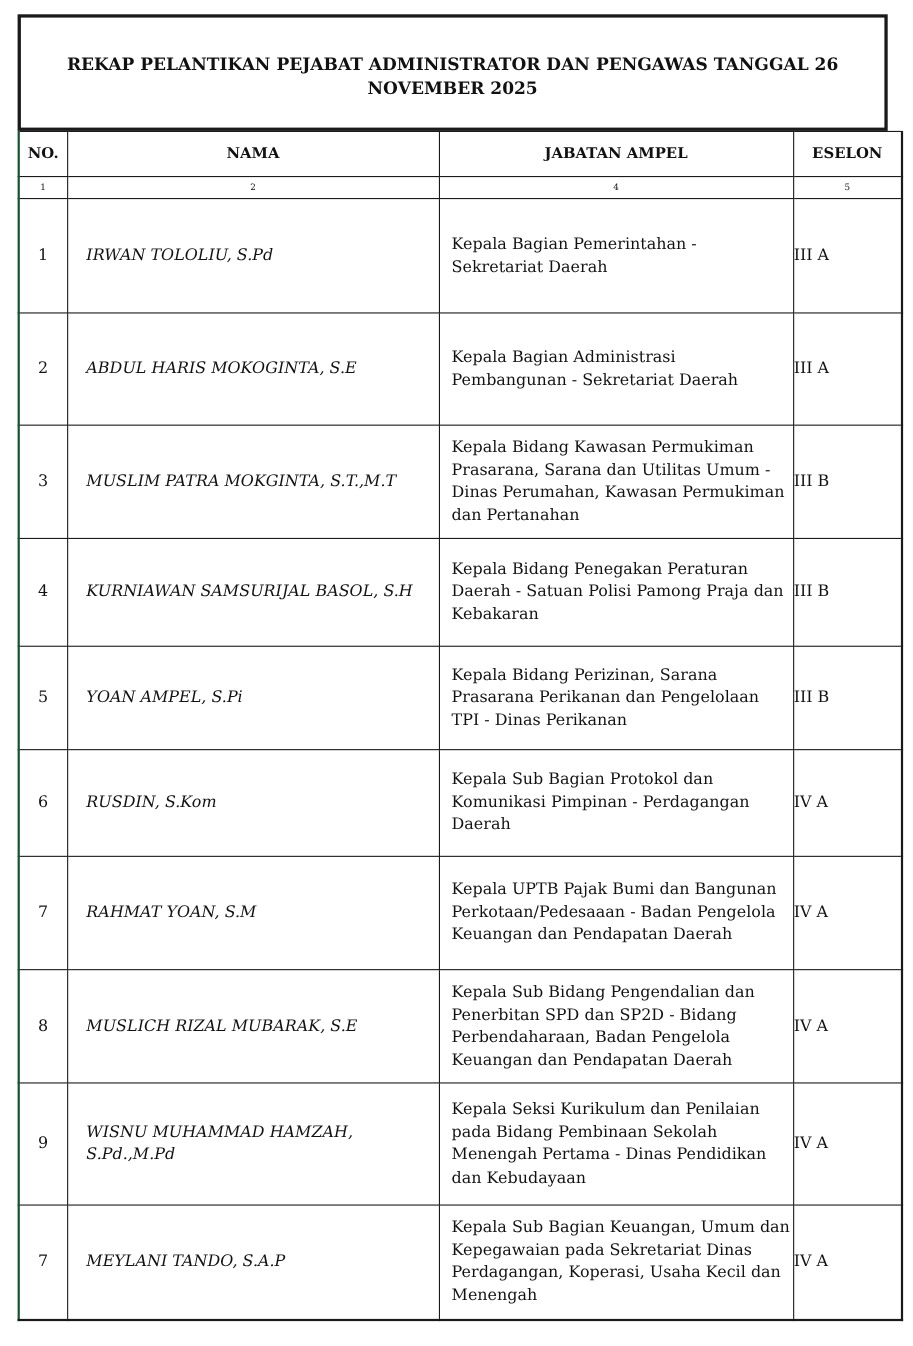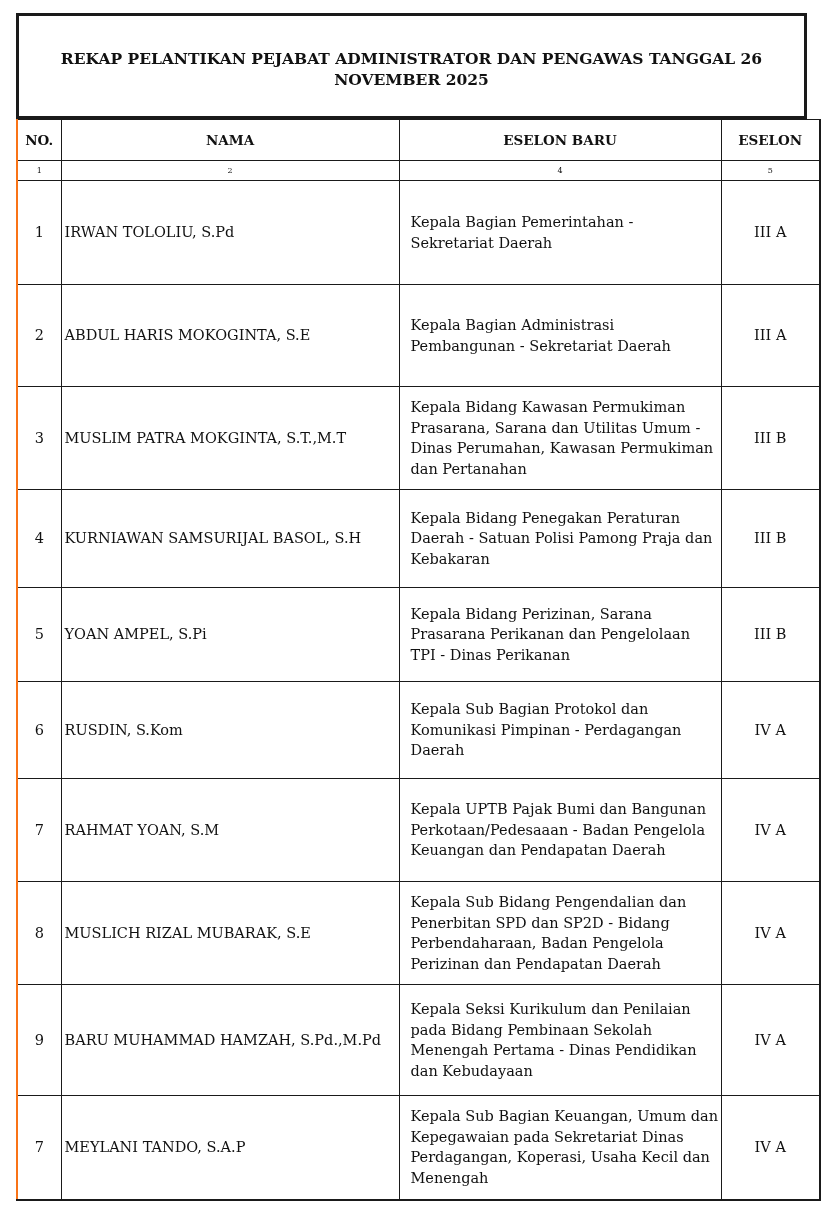--- a/index.html
+++ b/index.html
@@ -8,45 +8,45 @@
   .sheet { position: absolute; left: 16px; top: 13px; width: 791px; }
   .title-box { height: 106px; border: 3px solid #1a1a1a; border-bottom-width: 3px; box-sizing: border-box;
                display: flex; align-items: center; justify-content: center; text-align: center; }
   .title { font-weight: bold; font-size: 15.5px; line-height: 21px; margin-top: 5px; padding: 0 20px; }
   table { border-collapse: collapse; width: 803px; table-layout: fixed; }
   td, th { border: 1.5px solid #1a1a1a; padding: 0; }
   th { font-weight: bold; font-size: 13.5px; height: 40px; text-align: center; }
   .numrow td { height: 19px; font-size: 8px; text-align: center; }
   .body td { font-size: 14.5px; line-height: 20.5px; vertical-align: middle; }
   td.no { text-align: center; }
-  td.nama { padding-left: 3px; }
+  td.nama { padding-left: 17px; font-style: italic; }
   td.jab { padding-left: 11px; padding-right: 2px; }
-  td.es { text-align: center; }
+  td.es { text-align: left; }
   col.c1 { width: 44px; } col.c2 { width: 338px; } col.c3 { width: 322px; } col.c4 { width: 99px; }
-  table { border-left: 2px solid #f97316; border-right: 2px solid #1a1a1a; border-bottom: 2px solid #1a1a1a; }
+  table { border-left: 2px solid #14532d; border-right: 2px solid #1a1a1a; border-bottom: 2px solid #1a1a1a; }
 </style>
 </head>
 <body>
 
 <div class="sheet">
   <div class="title-box">
     <div class="title">REKAP PELANTIKAN PEJABAT ADMINISTRATOR DAN PENGAWAS TANGGAL 26 NOVEMBER 2025</div>
   </div>
   <table>
     <colgroup>
         <col class="c1">
         <col class="c2">
         <col class="c3">
         <col class="c4">
       </colgroup>
     <thead>
       <tr>
         <th>NO.</th>
         <th>NAMA</th>
-        <th>ESELON BARU</th>
+        <th>JABATAN AMPEL</th>
         <th>ESELON</th>
       </tr>
       <tr class="numrow">
         <td>1</td>
         <td>2</td>
         <td>4</td>
         <td>5</td>
       </tr>
     </thead>
     <tbody class="body" id="rows">
@@ -88,26 +88,26 @@
         </tr>
         <tr style="height: 103px;">
           <td class="no">7</td>
           <td class="nama">RAHMAT YOAN, S.M</td>
           <td class="jab">Kepala UPTB Pajak Bumi dan Bangunan Perkotaan/Pedesaaan - Badan Pengelola Keuangan dan Pendapatan Daerah</td>
           <td class="es">IV A</td>
         </tr>
         <tr style="height: 103px;">
           <td class="no">8</td>
           <td class="nama">MUSLICH RIZAL MUBARAK, S.E</td>
-          <td class="jab">Kepala Sub Bidang Pengendalian dan Penerbitan SPD dan SP2D - Bidang Perbendaharaan, Badan Pengelola Perizinan dan Pendapatan Daerah</td>
+          <td class="jab">Kepala Sub Bidang Pengendalian dan Penerbitan SPD dan SP2D - Bidang Perbendaharaan, Badan Pengelola Keuangan dan Pendapatan Daerah</td>
           <td class="es">IV A</td>
         </tr>
         <tr style="height: 111px;">
           <td class="no">9</td>
-          <td class="nama">BARU MUHAMMAD HAMZAH, S.Pd.,M.Pd</td>
+          <td class="nama">WISNU MUHAMMAD HAMZAH, S.Pd.,M.Pd</td>
           <td class="jab">Kepala Seksi Kurikulum dan Penilaian pada Bidang Pembinaan Sekolah Menengah Pertama - Dinas Pendidikan dan Kebudayaan</td>
           <td class="es">IV A</td>
         </tr>
         <tr style="height: 104px;">
           <td class="no">7</td>
           <td class="nama">MEYLANI TANDO, S.A.P</td>
           <td class="jab">Kepala Sub Bagian Keuangan, Umum dan Kepegawaian pada Sekretariat Dinas Perdagangan, Koperasi, Usaha Kecil dan Menengah</td>
           <td class="es">IV A</td>
         </tr>
       </tbody>

